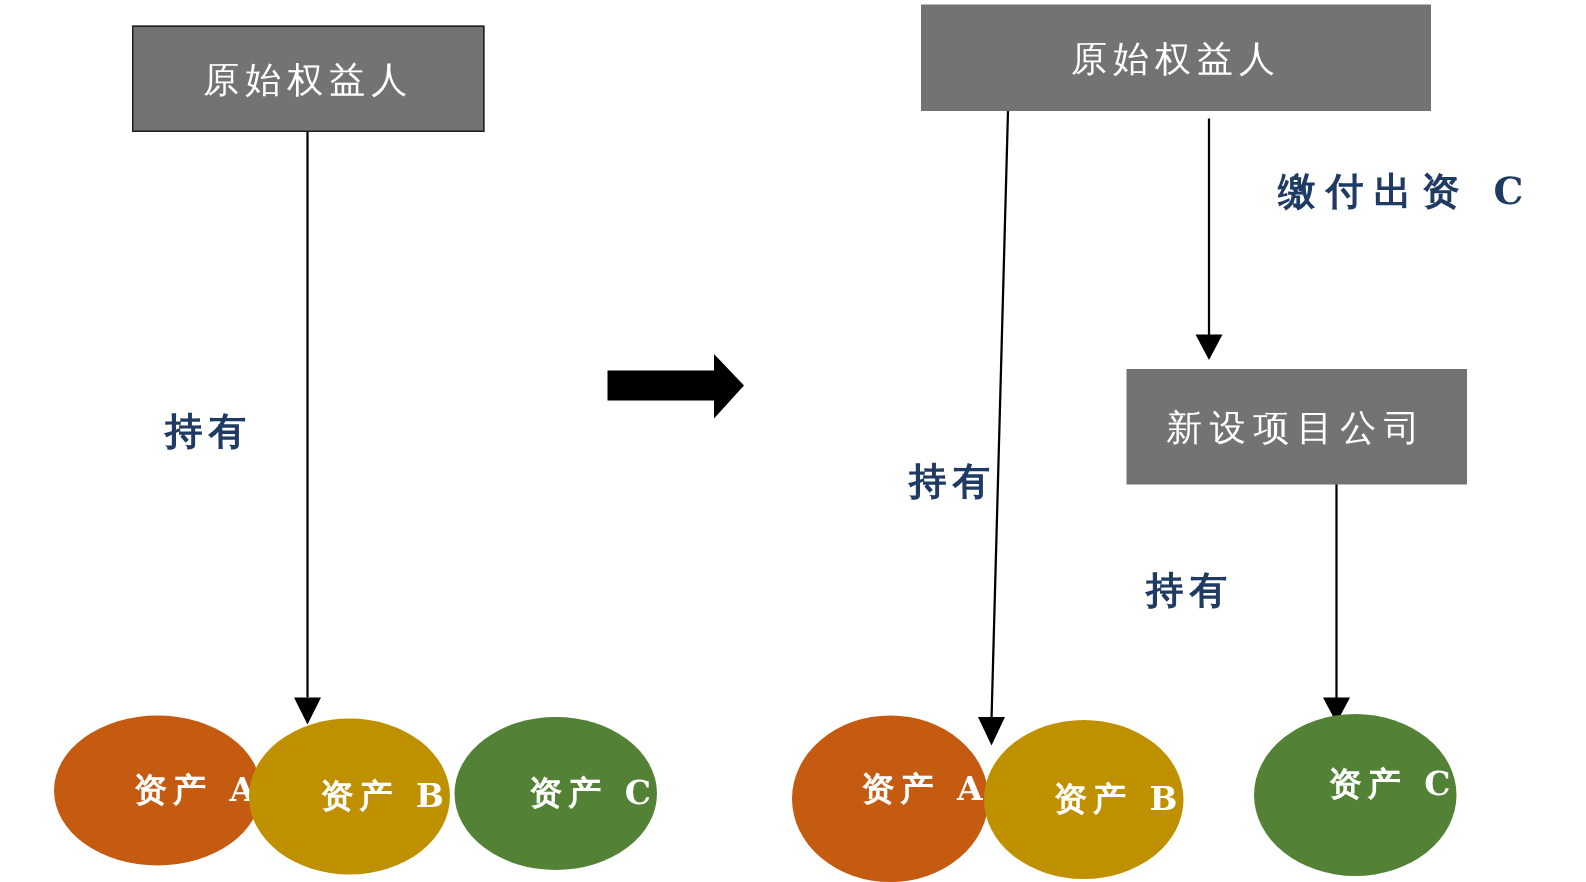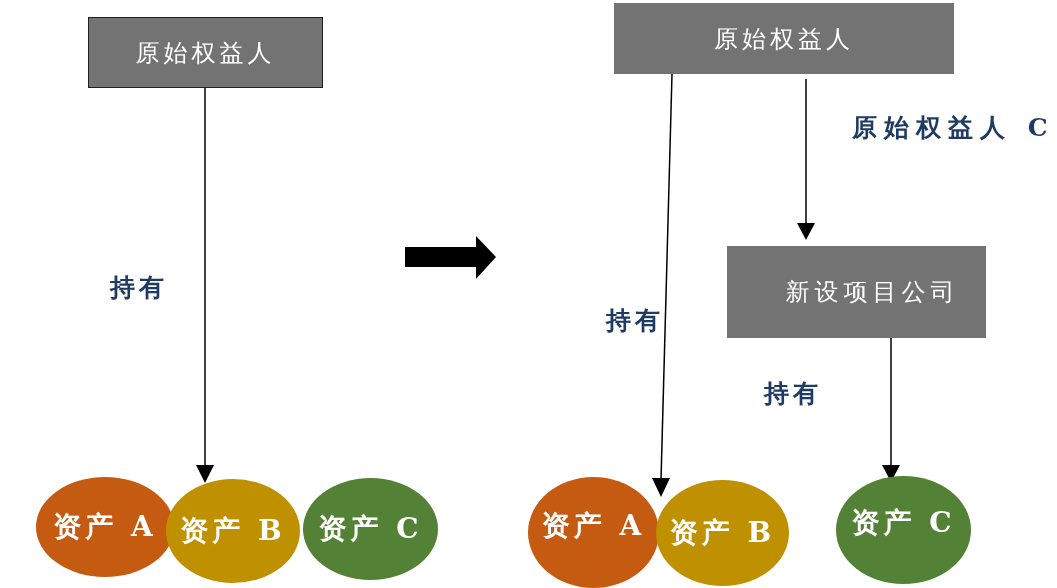--- a/index.html
+++ b/index.html
@@ -3,21 +3,21 @@
 <meta charset="utf-8">
 <style>
   html, body { margin:0; padding:0; background:#ffffff; }
   body { width:1057px; height:588px; position:relative; overflow:hidden;
          font-family: "DejaVu Serif", "Liberation Serif", serif; }
   .box { position:absolute; background:#737373; color:#ffffff; display:flex;
          align-items:center; justify-content:center; font-size:24px; letter-spacing:4px;font-family:Liberation Serif, serif; }
   .box.bordered { border:1.5px solid #1f1f1f; box-sizing:border-box; }
   .label { position:absolute; color:#1f3b63; font-size:25px; font-weight:bold; letter-spacing:4px; line-height:44px; }
   .ellipse { position:absolute; border-radius:50%; color:#ffffff; display:flex;
-             align-items:center; justify-content:center; font-size:28px; font-weight:bold; letter-spacing:4px; }
+             align-items:center; justify-content:flex-end; font-size:22px; font-weight:bold; letter-spacing:4px; }
   svg.lines { position:absolute; left:0; top:0; }
 </style>
 </head>
 <body>
 
 <svg class="lines" width="1057" height="588">
   <defs>
     <marker id="arr" markerWidth="10" markerHeight="10" refX="5" refY="9" orient="auto" markerUnits="userSpaceOnUse">
       <path d="M0,0 L10,0 L5,10 Z" fill="#000"></path>
     </marker>
@@ -52,24 +52,24 @@
 </div>
 <div class="ellipse" style="left:303px; top:478px; width:135px; height:102px; background:#538135;">
   <span>资产 C</span>
 </div>
 
 <div class="box" style="left:614px; top:3px; width:340px; height:71px;">
   <span>原始权益人</span>
 </div>
 
 <div class="label" style="left:852px; top:106px; letter-spacing:7px;">
-  <div>原始权益人 C</div>
+  <div>缴付出资 C</div>
 </div>
 
-<div class="box" style="left:727px; top:246px; width:227px; height:92px; letter-spacing:5px;padding-left:32px;">
+<div class="box" style="left:751px; top:246px; width:227px; height:77px; letter-spacing:5px;">
   <span>新设项目公司</span>
 </div>
 
 <div class="label" style="left:606px; top:299px;">持有</div>
 <div class="label" style="left:764px; top:372px;">持有</div>
 
 <div class="ellipse" style="left:528px; top:477px; width:131px; height:111px; background:#c55a11; padding-bottom:14px; box-sizing:border-box;">
   <span>资产 A</span>
 </div>
 <div class="ellipse" style="left:656px; top:480px; width:133px; height:106px; background:#bf9000;">

